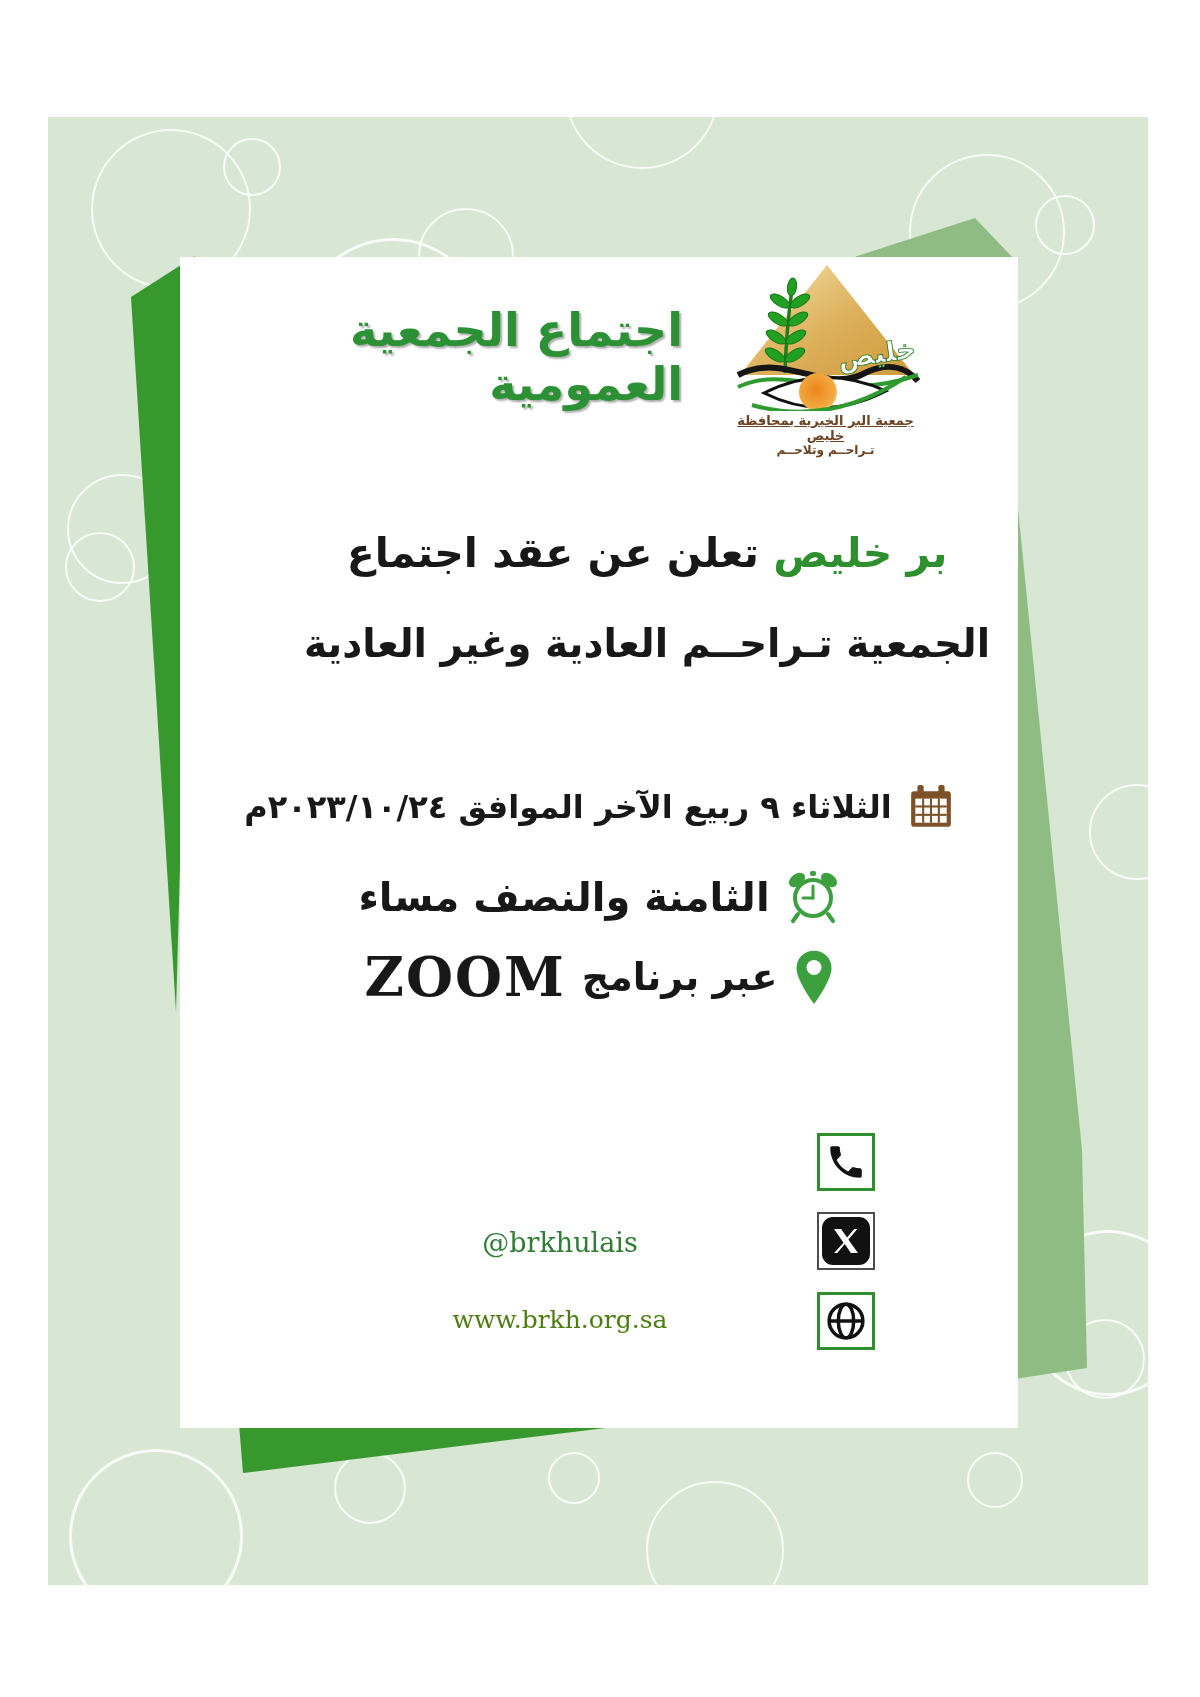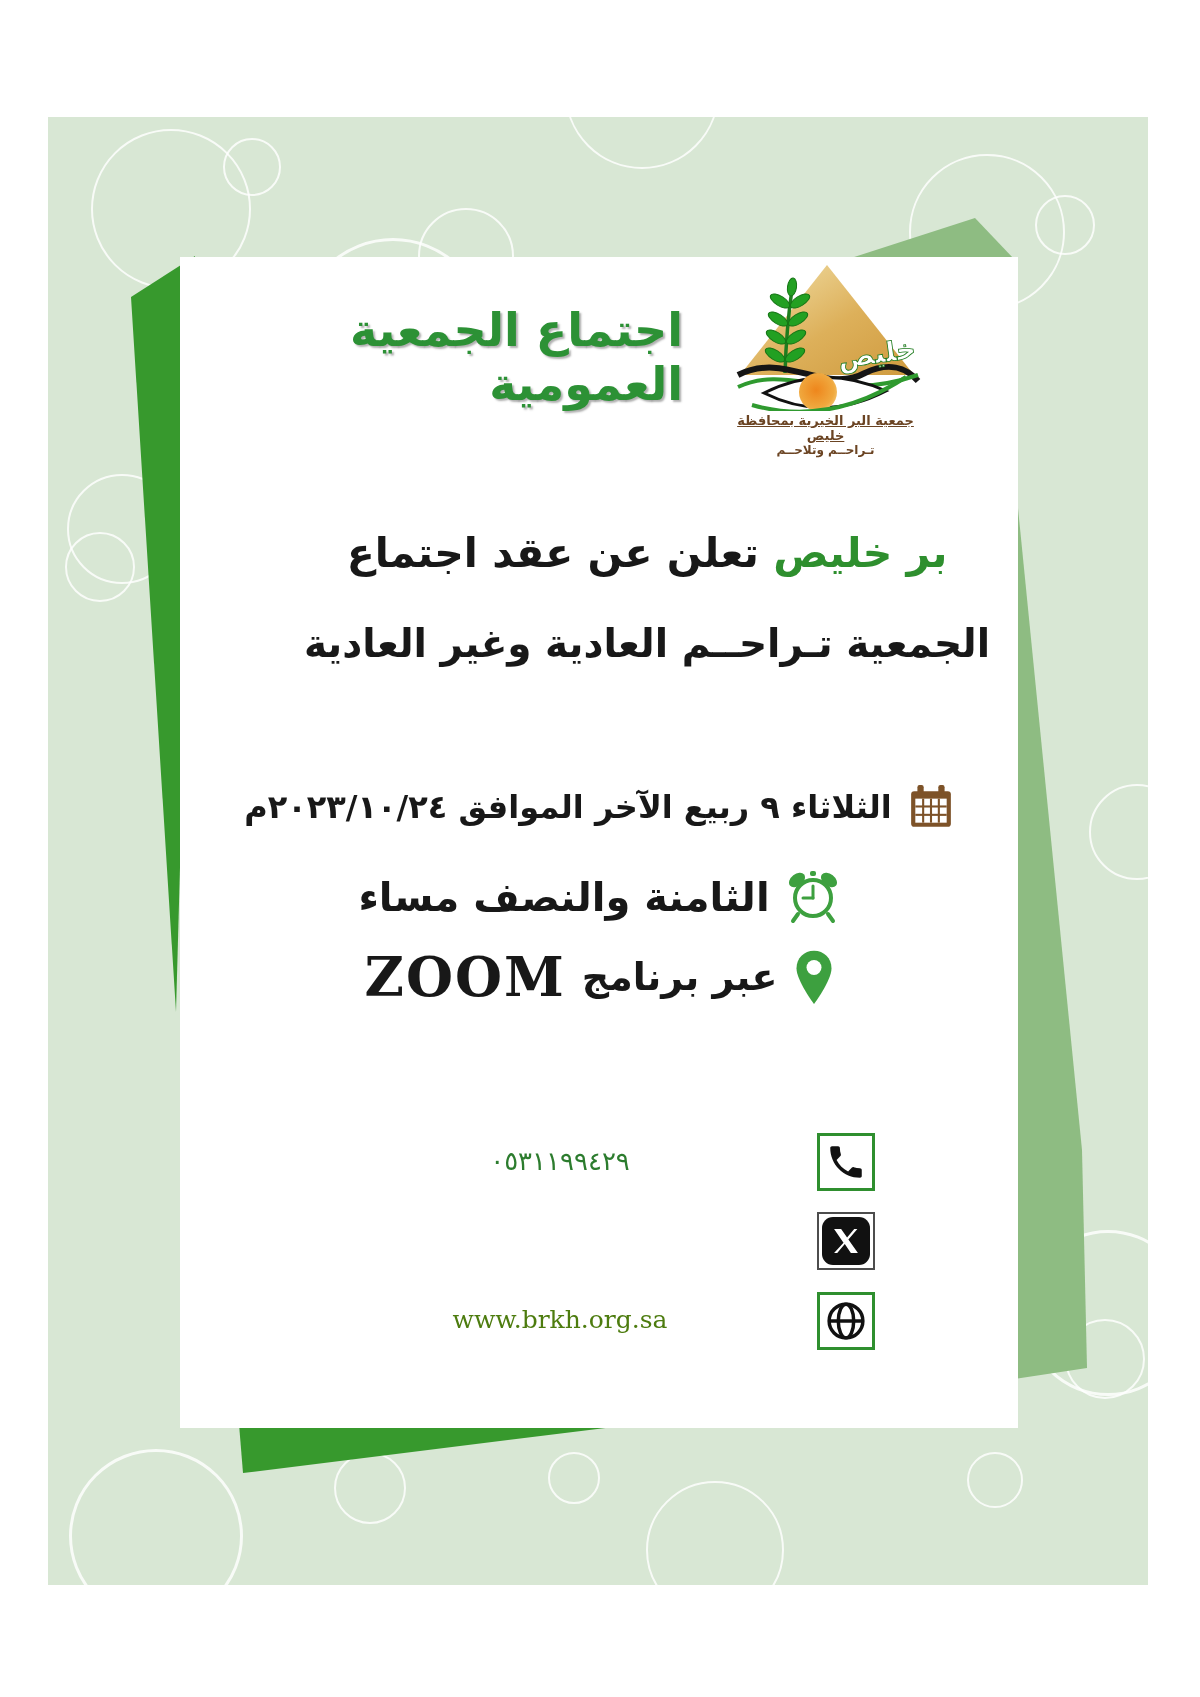--- a/index.html
+++ b/index.html
@@ -175,29 +175,29 @@
     </span>
     <span>عبر برنامج</span>
     <span class="venue-app">ZOOM</span>
   </div>
 
   <div class="contact-icon icon-frame-green" id="ci-phone">
     <svg width="42" height="42" viewBox="0 0 24 24">
       <path fill="#111111" d="M6.62,10.79c1.44,2.83,3.76,5.14,6.59,6.59l2.2-2.2c0.27-0.27,0.67-0.36,1.02-0.24c1.12,0.37,2.33,0.57,3.57,0.57c0.55,0,1,0.45,1,1V20c0,0.55-0.45,1-1,1c-9.39,0-17-7.61-17-17c0-0.55,0.45-1,1-1h3.5c0.55,0,1,0.45,1,1c0,1.25,0.2,2.45,0.57,3.57c0.11,0.35,0.03,0.74-0.25,1.02L6.62,10.79z"></path>
     </svg>
   </div>
-  <div class="contact-text" id="ct-phone">٠٥٣١١٩٩٤٢٩</div>
 
   <div class="contact-icon" id="ci-x">
     <span class="x-inner">
       <svg width="26" height="26" viewBox="0 0 24 24">
         <path fill="#ffffff" d="M14.2,10.6L22.5,1h-2.9l-6.6,7.7L7.5,1H1l8.7,12.7L1,23h2.9l7-8.2l5.6,8.2H23L14.2,10.6z"></path>
       </svg>
     </span>
   </div>
+  <div class="contact-text" id="ct-x">@brkhulais</div>
 
   <div class="contact-icon icon-frame-green" id="ci-globe">
     <svg width="44" height="44" viewBox="0 0 24 24">
       <circle cx="12" cy="12" r="9.2" fill="none" stroke="#111111" stroke-width="1.9"></circle>
       <ellipse cx="12" cy="12" rx="4.2" ry="9.2" fill="none" stroke="#111111" stroke-width="1.9"></ellipse>
       <line x1="2.8" y1="12" x2="21.2" y2="12" stroke="#111111" stroke-width="1.9"></line>
     </svg>
   </div>
   <div class="contact-text" id="ct-web">www.brkh.org.sa</div>
 

